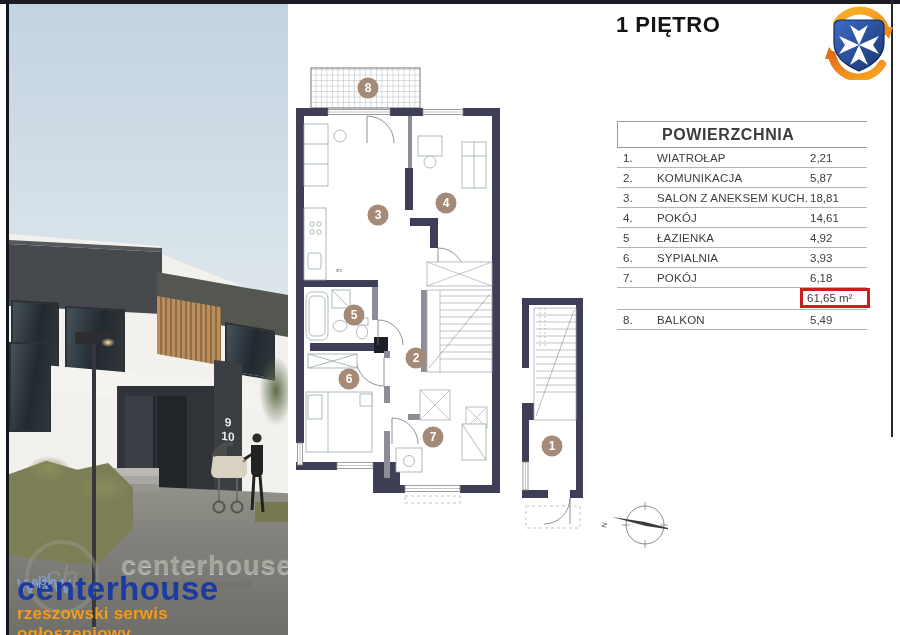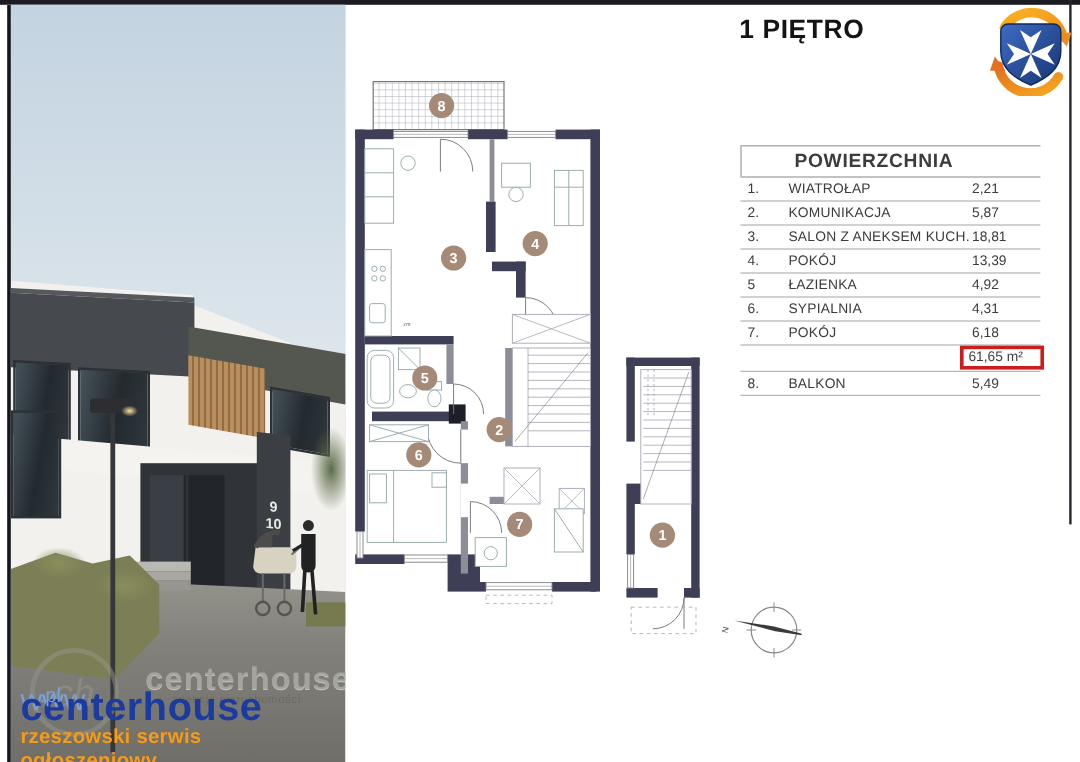--- a/index.html
+++ b/index.html
@@ -409,31 +409,31 @@
       <span class="at-val">5,87</span>
     </div>
     <div class="at-row">
       <span class="at-no">3.</span>
       <span class="at-name">SALON Z ANEKSEM KUCH.</span>
       <span class="at-val">18,81</span>
     </div>
     <div class="at-row">
       <span class="at-no">4.</span>
       <span class="at-name">POKÓJ</span>
-      <span class="at-val">13,39</span>
+      <span class="at-val">14,61</span>
     </div>
     <div class="at-row">
       <span class="at-no">5</span>
       <span class="at-name">ŁAZIENKA</span>
       <span class="at-val">4,92</span>
     </div>
     <div class="at-row">
       <span class="at-no">6.</span>
       <span class="at-name">SYPIALNIA</span>
-      <span class="at-val">4,31</span>
+      <span class="at-val">3,93</span>
     </div>
     <div class="at-row">
       <span class="at-no">7.</span>
       <span class="at-name">POKÓJ</span>
       <span class="at-val">6,18</span>
     </div>
 
     <div class="at-total">
       <div class="total-box">61,65 m²</div>
     </div>

